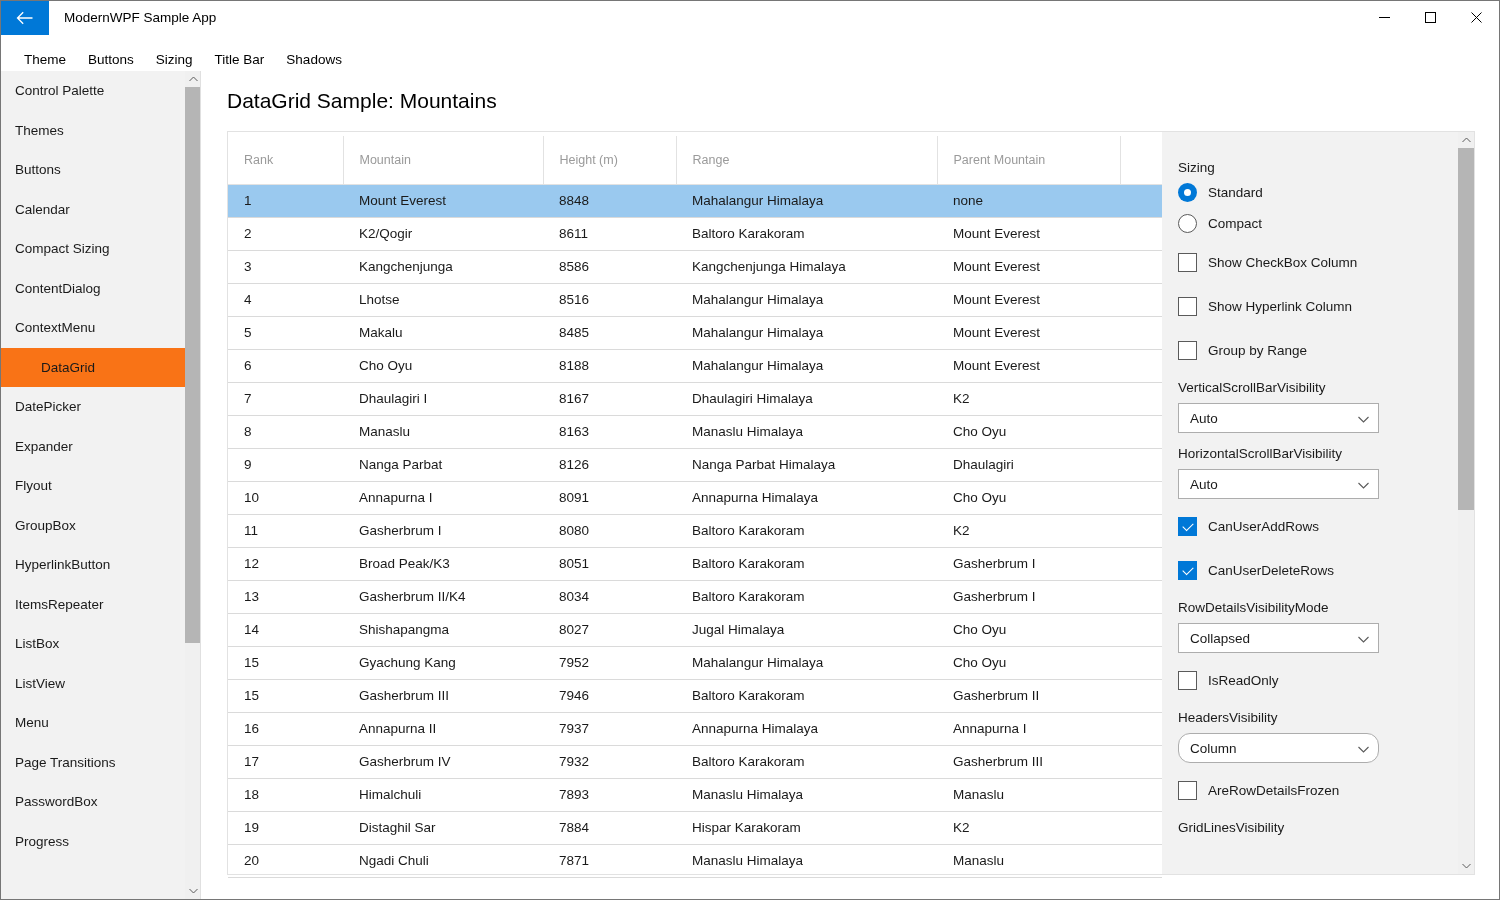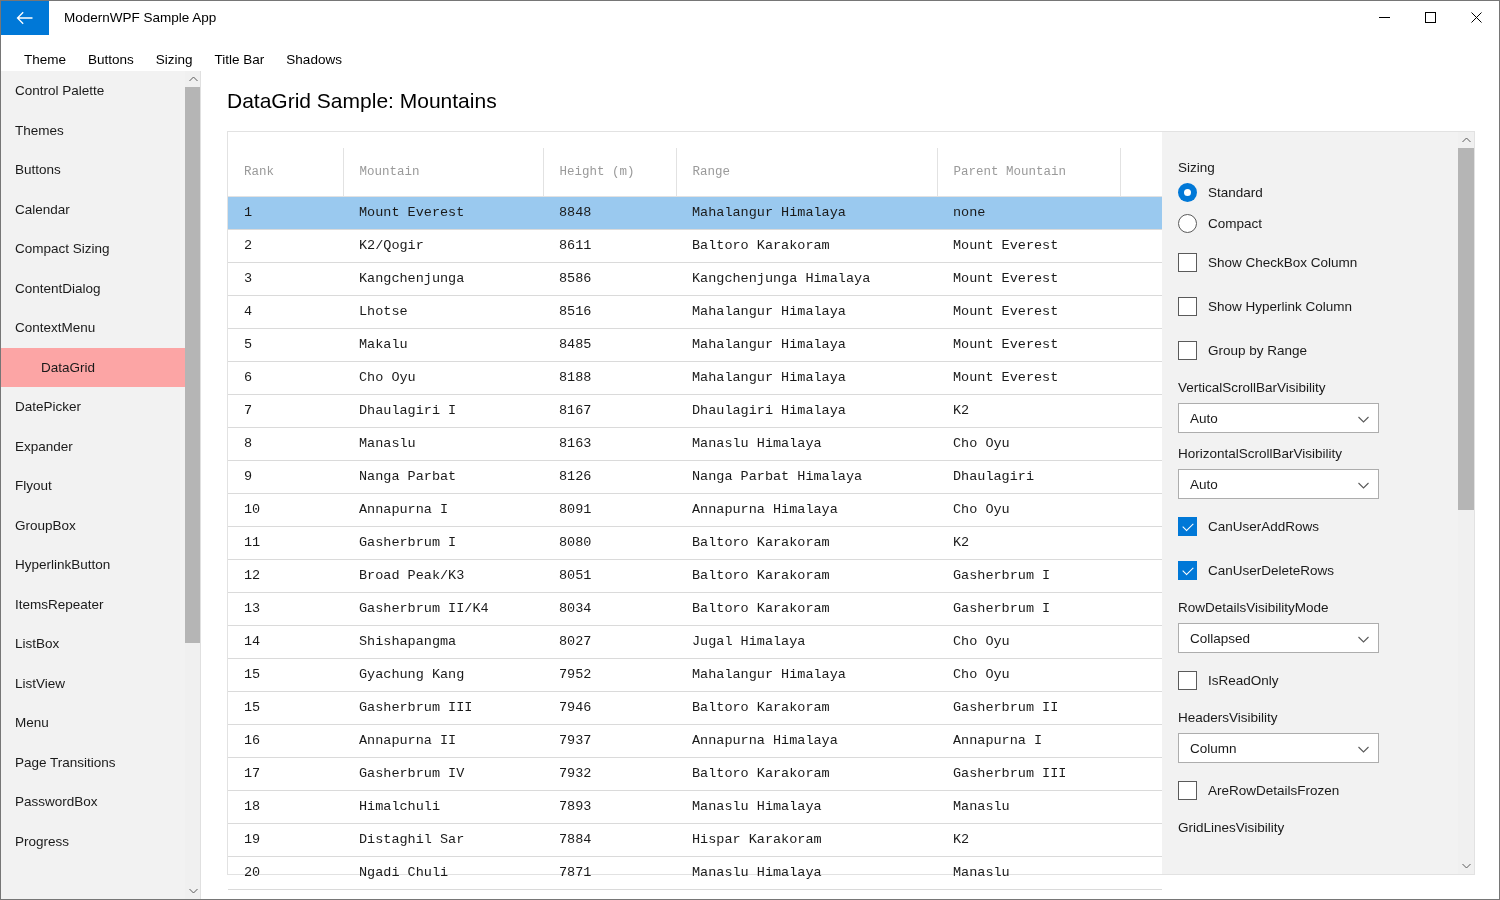--- a/index.html
+++ b/index.html
@@ -79,21 +79,21 @@
   }
   .nav-item {
     height: 39.5px;
     display: flex; align-items: center;
     padding-left: 14px;
     font-size: 13.5px;
     color: #1a1a1a;
     cursor: pointer;
     white-space: nowrap;
   }
-  .nav-item.selected { background: #fca5a5; padding-left: 40px; }
+  .nav-item.selected { background: #f97316; padding-left: 40px; }
 
   .vscroll {
     position: absolute;
     width: 16px;
     background: #f0f0f0;
     cursor: pointer;
   }
   .vscroll .arrow {
     position: absolute; left: 0; width: 16px; height: 16px;
     display: flex; align-items: center; justify-content: center;
@@ -125,24 +125,23 @@
   .panel {
     position: absolute;
     left: 26px; top: 60px;
     width: 1248px; height: 744px;
     border: 1px solid #e2e2e2;
     background: #ffffff;
   }
 
   
   .grid-wrap {
-    position: absolute; left: 0; top: 16px;
+    position: absolute; left: 0; top: 4px;
     width: 935px; height: 742px;
     overflow: hidden;
-    font-family: Liberation Mono, monospace;
   }
   table.datagrid {
     border-collapse: collapse;
     table-layout: fixed;
     width: 934px;
   }
   table.datagrid th {
     height: 48px;
     font-weight: normal;
     font-size: 12.5px;
@@ -660,21 +659,21 @@
                 </svg>
             </span>
           </div>
 
           <div class="s-row" style="margin-bottom:20px;">
             <span class="checkbox"></span>
             <span class="s-text">IsReadOnly</span>
           </div>
 
           <div class="s-label">HeadersVisibility</div>
-          <div class="combo" style="margin-bottom:18px;">
+          <div class="combo" style="margin-bottom:18px;border-radius:12px;">
             <span>Column</span>
             <span class="chev">
               <svg width="11" height="7" viewBox="0 0 11 7">
                   <path d="M0.5 1 L5.5 6 L10.5 1" fill="none" stroke="currentColor" stroke-width="1.1"></path>
                 </svg>
             </span>
           </div>
 
           <div class="s-row" style="margin-bottom:20px;">
             <span class="checkbox"></span>

